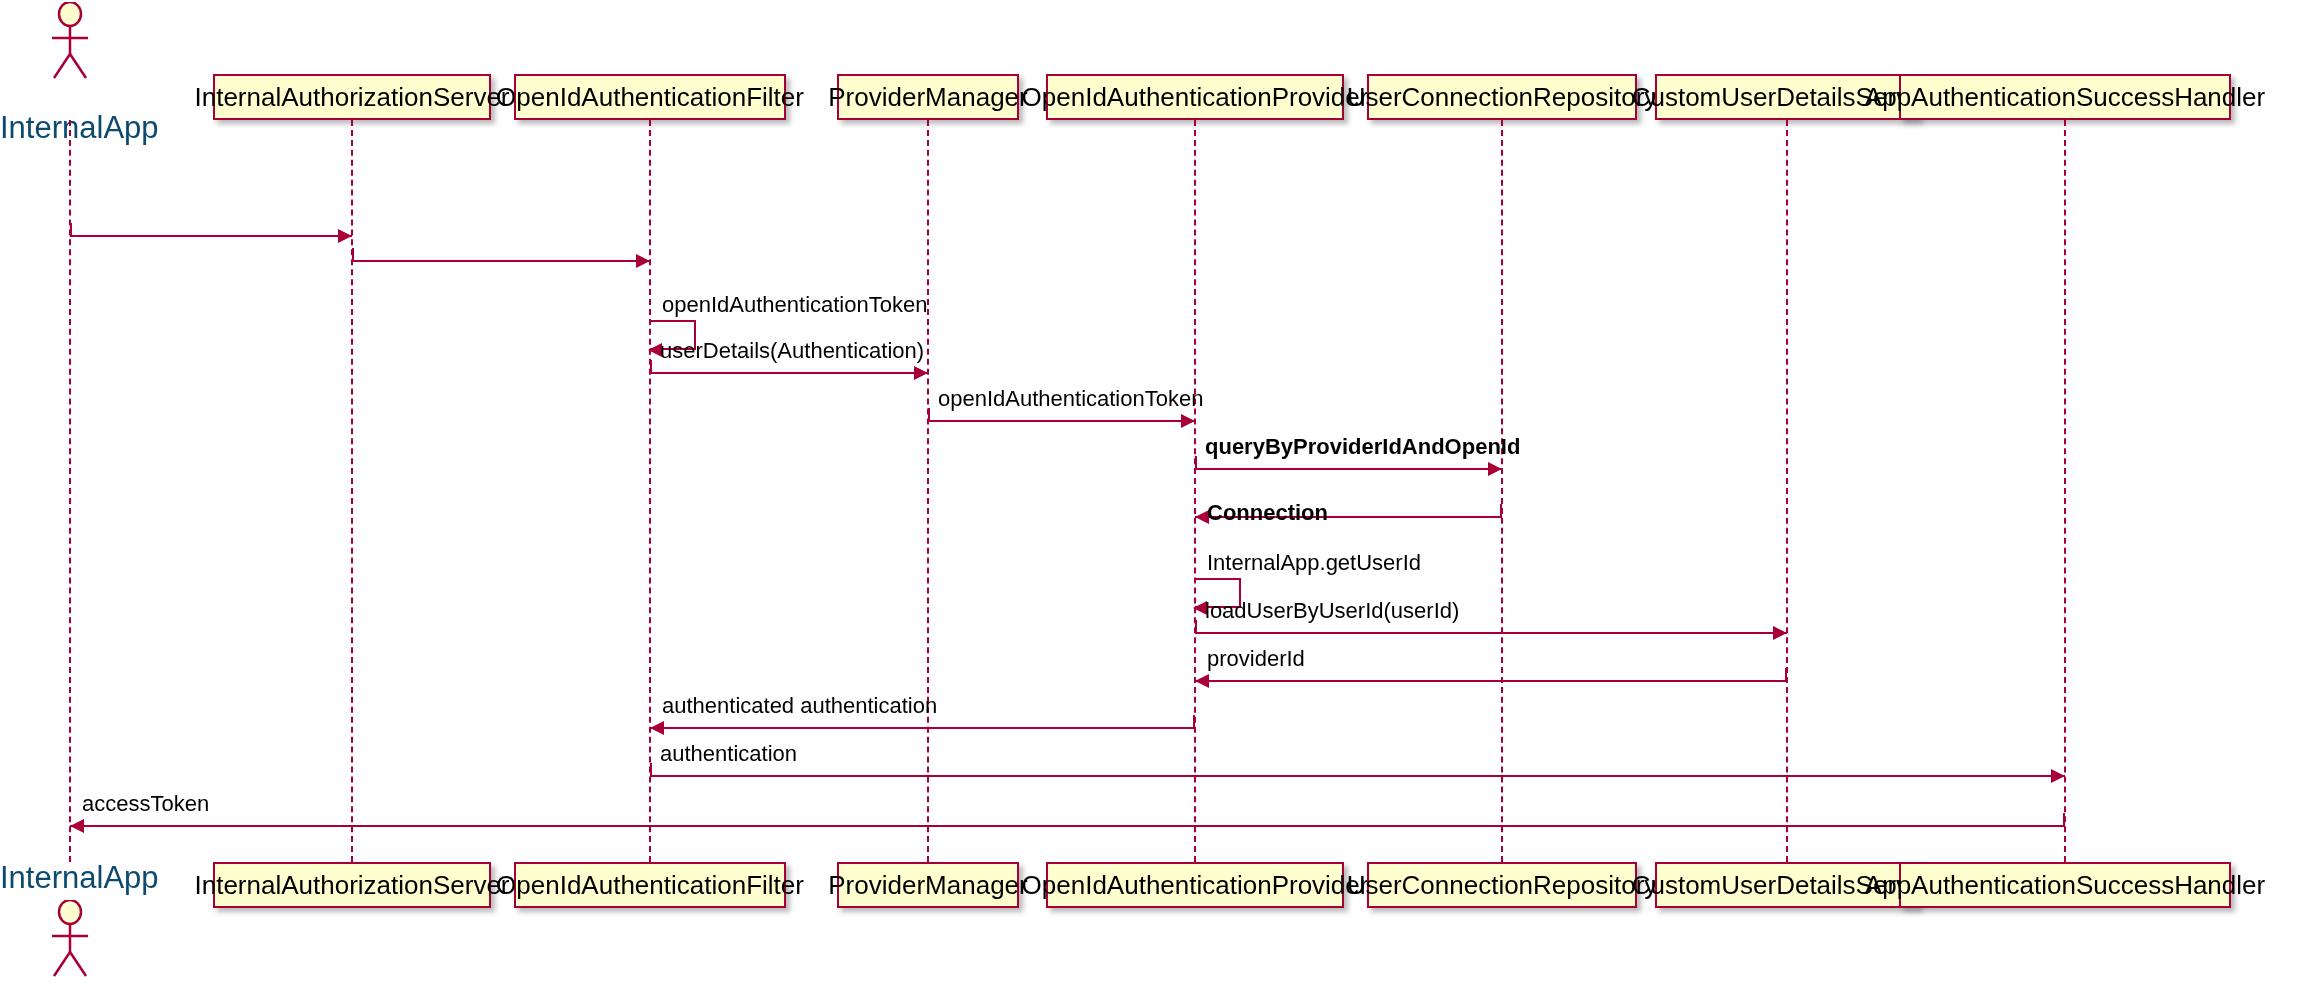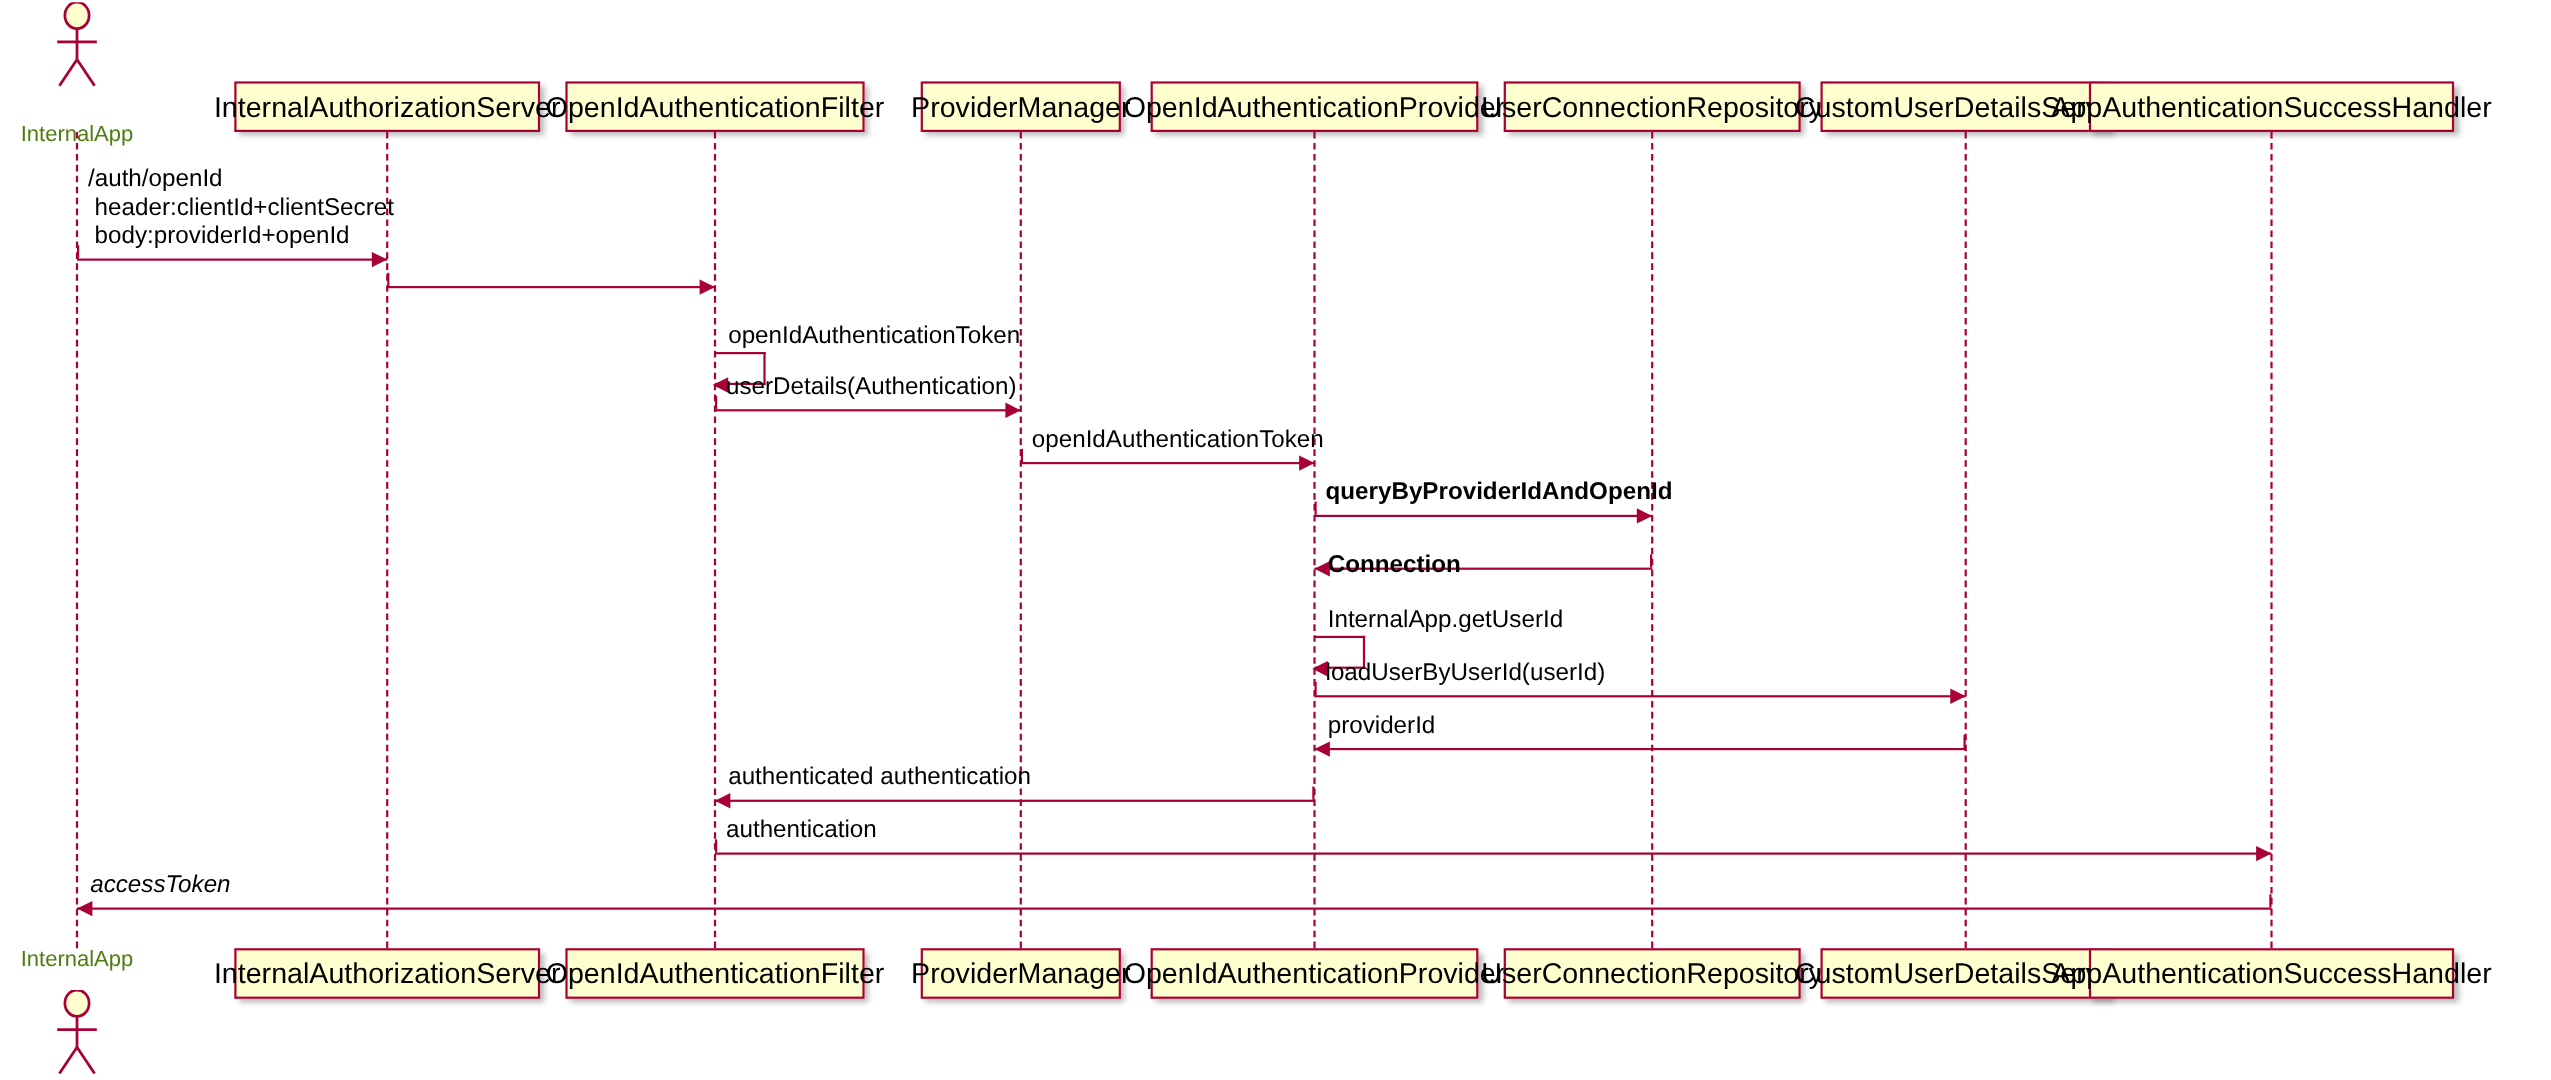--- a/index.html
+++ b/index.html
@@ -29,22 +29,22 @@
     display: flex;
     align-items: center;
     justify-content: center;
     white-space: nowrap;
     box-shadow: 4px 4px 5px rgba(102,102,102,0.45);
     padding: 0 14px;
     height: 46px;
   }
   .actor-label {
     position: absolute;
-    font-size: 20px;
-    color: #4d7c0f;
+    font-size: 31px;
+    color: #0c4a6e;
     white-space: nowrap;
     line-height: 1;
   }
   
   .lifeline {
     position: absolute;
     width: 0;
     border-left: 2px dashed #A80036;
   }
   
@@ -121,25 +121,20 @@
     <div class="lifeline" style="left: 351px; top: 120px; height: 742px;"></div>
     <div class="lifeline" style="left: 649px; top: 120px; height: 742px;"></div>
     <div class="lifeline" style="left: 927px; top: 120px; height: 742px;"></div>
     <div class="lifeline" style="left: 1194px; top: 120px; height: 742px;"></div>
     <div class="lifeline" style="left: 1501px; top: 120px; height: 742px;"></div>
     <div class="lifeline" style="left: 1786px; top: 120px; height: 742px;"></div>
     <div class="lifeline" style="left: 2064px; top: 120px; height: 742px;"></div>
     <div class="msg-line" style="left: 70px; top: 235px; width: 282px;"></div>
     <div class="msg-line" style="left: 70px; top: 223px; width: 0px; height: 12px; border-top: none; border-left: 2px solid rgb(168, 0, 54);"></div>
     <div class="arrow-head right" style="left: 338px; top: 229px;"></div>
-    <div class="msg-label" style="left: 80px; top: 149px;">
-      <div>/auth/openId</div>
-      <div style="padding-left: 6px;">header:clientId+clientSecret</div>
-      <div style="padding-left: 6px;">body:providerId+openId</div>
-    </div>
     <div class="msg-line" style="left: 352px; top: 260px; width: 298px;"></div>
     <div class="msg-line" style="left: 352px; top: 248px; width: 0px; height: 12px; border-top: none; border-left: 2px solid rgb(168, 0, 54);"></div>
     <div class="arrow-head right" style="left: 636px; top: 254px;"></div>
     <div class="self-msg" style="left: 650px; top: 320px; width: 46px; height: 30px;"></div>
     <div class="arrow-head left" style="left: 648px; top: 343px;"></div>
     <div class="msg-label" style="left: 662px; top: 292px;">openIdAuthenticationToken</div>
     <div class="msg-line" style="left: 650px; top: 372px; width: 278px;"></div>
     <div class="msg-line" style="left: 650px; top: 360px; width: 0px; height: 12px; border-top: none; border-left: 2px solid rgb(168, 0, 54);"></div>
     <div class="arrow-head right" style="left: 914px; top: 366px;"></div>
     <div class="msg-label" style="left: 660px; top: 338px;">
@@ -186,16 +181,16 @@
     </div>
     <div class="msg-line" style="left: 650px; top: 775px; width: 1415px;"></div>
     <div class="msg-line" style="left: 650px; top: 763px; width: 0px; height: 12px; border-top: none; border-left: 2px solid rgb(168, 0, 54);"></div>
     <div class="arrow-head right" style="left: 2051px; top: 769px;"></div>
     <div class="msg-label" style="left: 660px; top: 741px;">
       <div>authentication</div>
     </div>
     <div class="msg-line" style="left: 70px; top: 825px; width: 1995px;"></div>
     <div class="msg-line" style="left: 2063px; top: 813px; width: 0px; height: 12px; border-top: none; border-left: 2px solid rgb(168, 0, 54);"></div>
     <div class="arrow-head left" style="left: 70px; top: 819px;"></div>
-    <div class="msg-label" style="left: 82px; top: 791px; font-style: italic;">
+    <div class="msg-label" style="left: 82px; top: 791px;">
       <div>accessToken</div>
     </div>
   </div>
 
 </body></html>

